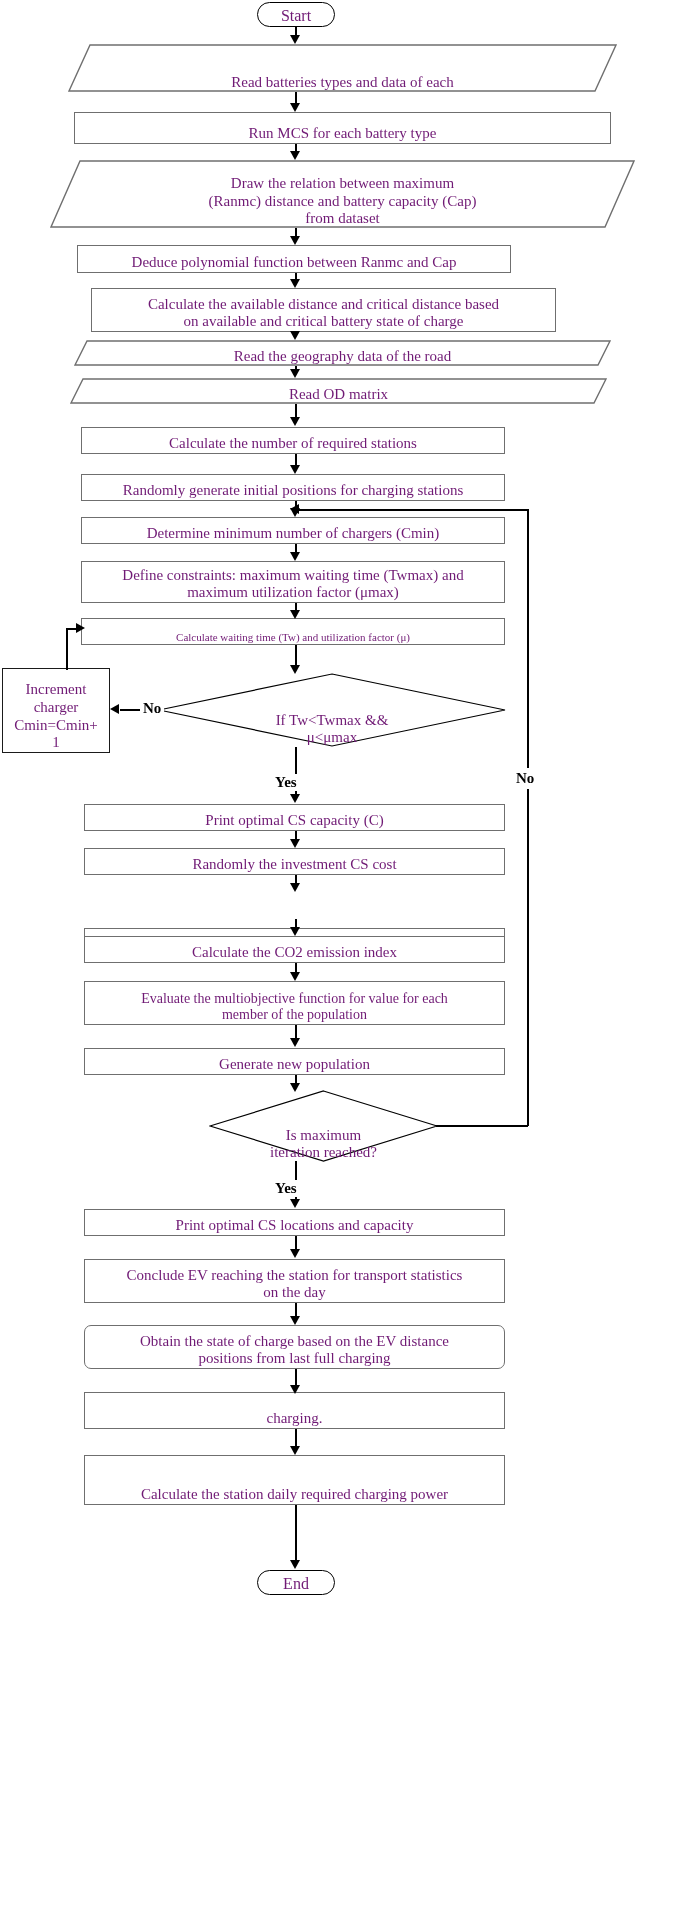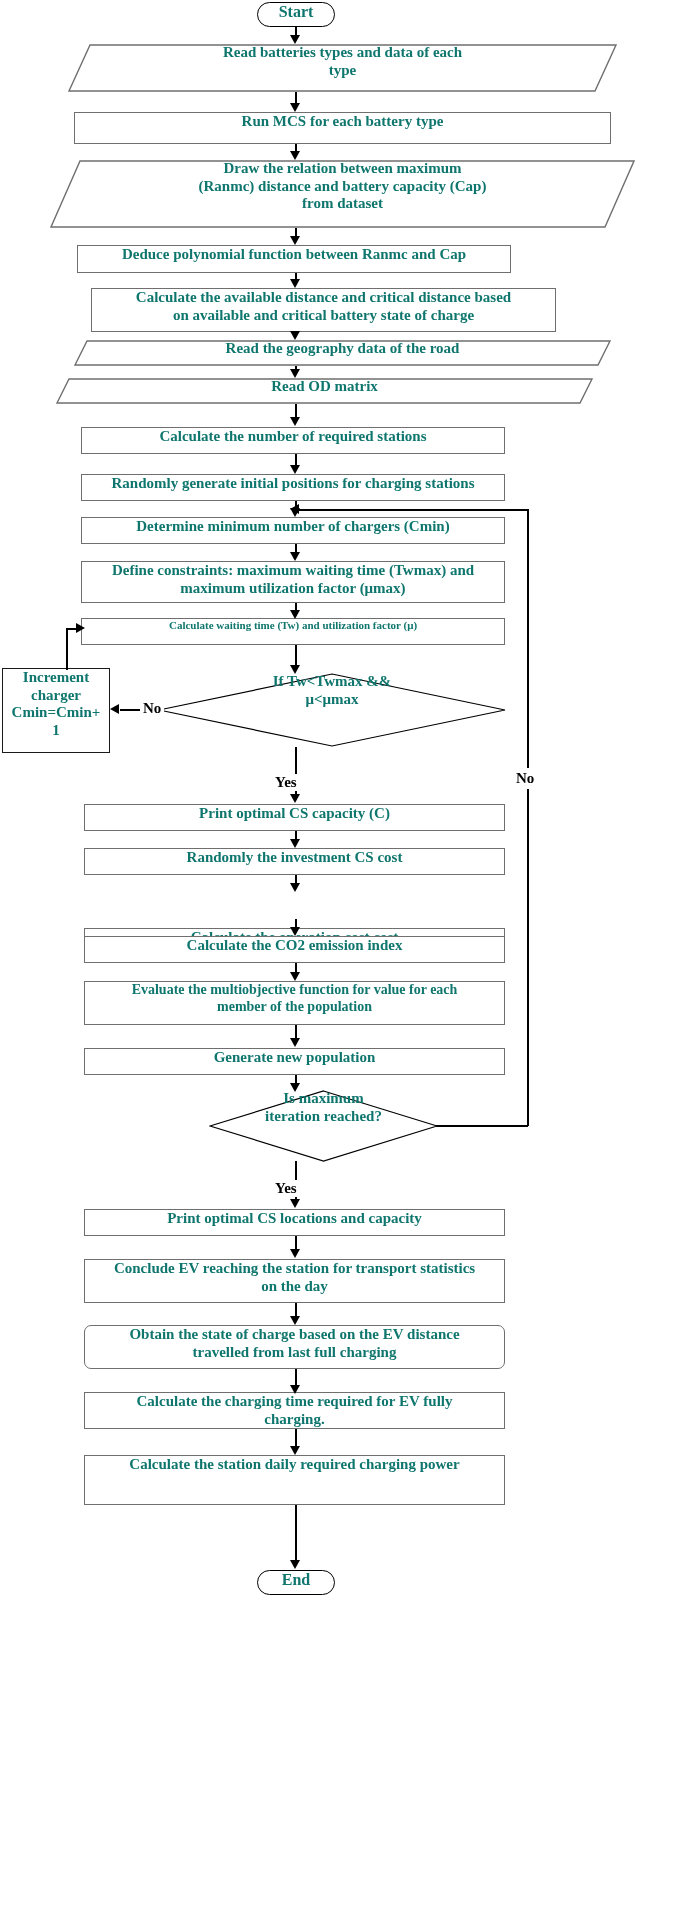--- a/index.html
+++ b/index.html
@@ -12,26 +12,26 @@
     width:685px;
     height:1921px;
     background:#ffffff;
     overflow:hidden;
   }
   
   .node{
     position:absolute;
     box-sizing:border-box;
     display:flex;
-    align-items:flex-start;
+    align-items:flex-end;
     justify-content:center;
     text-align:center;
-    font-weight:bold;
+    font-weight:normal;
     line-height:1.18;
-    color:#0f766e;
+    color:#701a75;
   }
   .proc{
     border:1.3px solid #6f6f6f;
     background:#ffffff;
   }
   .term{
     border:1.6px solid #000000;
     border-radius:22px;
     background:#ffffff;
   }
@@ -108,21 +108,20 @@
   <div class="node term" style="left:257px;top:2px;width:78px;height:25px;font-size:16px;">
     <span>Start</span>
   </div>
 
   <div class="node io" style="left:68px;top:44px;width:549px;height:48px;font-size:15px;">
     <svg class="io-inner" viewBox="0 0 549 48" preserveAspectRatio="none">
       <polygon points="22,1 548,1 527,47 1,47" fill="#ffffff" stroke="#6f6f6f" stroke-width="1.4"></polygon>
     </svg>
     <div class="io-text">
       <div>Read batteries types and data of each</div>
-      <div>type</div>
     </div>
   </div>
 
   <div class="node proc" style="left:74px;top:112px;width:537px;height:32px;font-size:15px;">
     <span>Run MCS for each battery type</span>
   </div>
 
   <div class="node io" style="left:50px;top:160px;width:585px;height:68px;font-size:15px;">
     <svg class="io-inner" viewBox="0 0 585 68" preserveAspectRatio="none">
       <polygon points="30,1 584,1 555,67 1,67" fill="#ffffff" stroke="#6f6f6f" stroke-width="1.4"></polygon>
@@ -145,21 +144,21 @@
     </div>
   </div>
 
   <div class="node io" style="left:74px;top:340px;width:537px;height:26px;font-size:15px;">
     <svg class="io-inner" viewBox="0 0 537 26" preserveAspectRatio="none">
       <polygon points="13,1 536,1 524,25 1,25" fill="#ffffff" stroke="#6f6f6f" stroke-width="1.4"></polygon>
     </svg>
     <div class="io-text">Read the geography data of the road</div>
   </div>
 
-  <div class="node io" style="left:56px;top:378px;width:537px;height:26px;font-size:15px;">
+  <div class="node io" style="left:70px;top:378px;width:537px;height:26px;font-size:15px;">
     <svg class="io-inner" viewBox="0 0 537 26" preserveAspectRatio="none">
       <polygon points="13,1 536,1 524,25 1,25" fill="#ffffff" stroke="#6f6f6f" stroke-width="1.4"></polygon>
     </svg>
     <div class="io-text">Read OD matrix</div>
   </div>
 
   <div class="node proc" style="left:81px;top:427px;width:424px;height:27px;font-size:15px;">
     <span>Calculate the number of required stations</span>
   </div>
 
@@ -245,27 +244,26 @@
   <div class="node proc" style="left:84px;top:1259px;width:421px;height:44px;font-size:15px;">
     <div>
       <div>Conclude EV reaching the station for transport statistics</div>
       <div>on the day</div>
     </div>
   </div>
 
   <div class="node proc" style="left:84px;top:1325px;width:421px;height:44px;font-size:15px;border-radius:7px;">
     <div>
       <div>Obtain the state of charge based on the EV distance</div>
-      <div>travelled from last full charging</div>
+      <div>positions from last full charging</div>
     </div>
   </div>
 
   <div class="node proc" style="left:84px;top:1392px;width:421px;height:37px;font-size:15px;">
     <div>
-      <div>Calculate the charging time required for EV fully</div>
       <div>charging.</div>
     </div>
   </div>
 
   <div class="node proc" style="left:84px;top:1455px;width:421px;height:50px;font-size:15px;">
     <span>Calculate the station daily required charging power</span>
   </div>
 
   <div class="node term" style="left:257px;top:1570px;width:78px;height:25px;font-size:16px;">
     <span>End</span>

